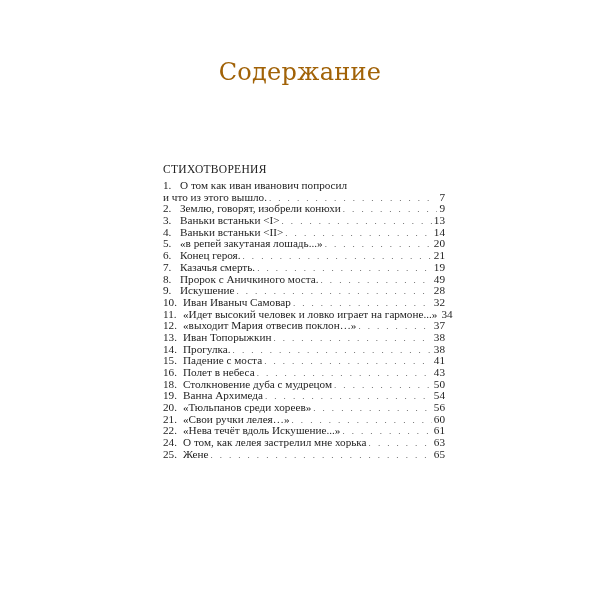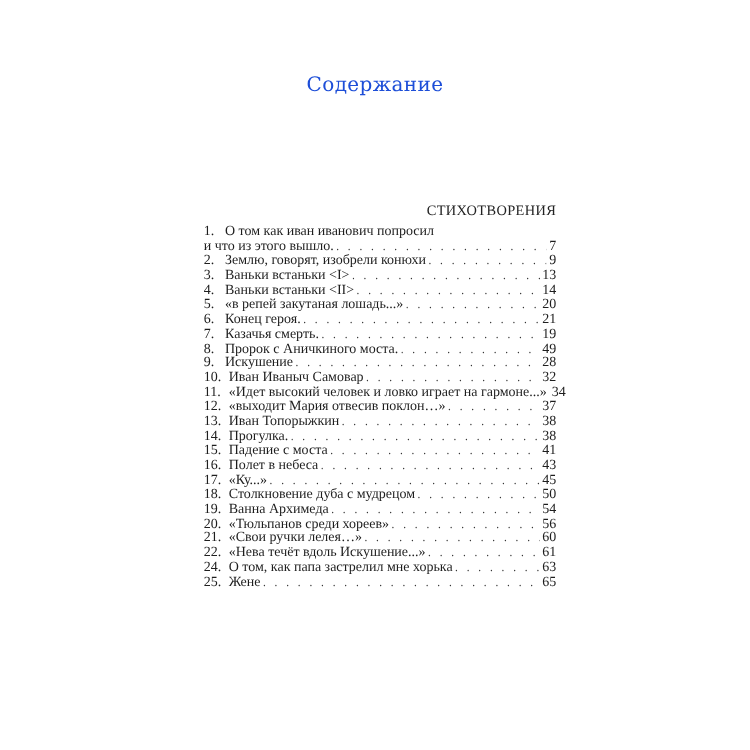--- a/index.html
+++ b/index.html
@@ -1,20 +1,20 @@
 <!DOCTYPE html>
 <html><head>
 <meta charset="utf-8">
 <style>
   html, body { margin: 0; padding: 0; background: #ffffff; }
   body { width: 600px; height: 600px; position: relative; overflow: hidden;
          font-family: "Liberation Serif", "DejaVu Serif", serif; color: #1e1e1e; }
   .title { position: absolute; top: 58px; left: 0; width: 600px; text-align: center;
-           font-family: "DejaVu Serif", serif; font-size: 16px; letter-spacing: 0.3px; color: #1d4ed8; }
-  .section { position: absolute; top: 163px; left: 163px; width: 282px; text-align: right;
+           font-family: "DejaVu Serif", serif; font-size: 24px; letter-spacing: 0.3px; color: #a16207; }
+  .section { position: absolute; top: 163px; left: 163px; width: 282px; text-align: left;
              font-size: 11.5px; letter-spacing: 0.3px; color: #222; }
   .toc { position: absolute; top: 180px; left: 163px; width: 282px; }
   .row { display: flex; align-items: baseline; height: 11.7px; line-height: 11.7px; font-size: 11.2px; white-space: nowrap; }
   .num { flex: 0 0 auto; width: 17px; text-align: left; }
   .num.wide { width: 20px; }
   .ttl { flex: 0 0 auto; }
   .lead { flex: 1 1 auto; overflow: hidden; margin: 0 2px; color: #333; letter-spacing: 2.4px; font-size: 9px; }
   .lead::before { content: ". . . . . . . . . . . . . . . . . . . . . . . . . . . . . . . . . . . . . . . . . . . . . . . . . . . . . . . . . . . . . . . . . . . . . . . . . . . . . . ."; }
   .page { flex: 0 0 auto; text-align: right; }
   .cont { padding-left: 0; }
@@ -121,26 +121,20 @@
     <span class="lead"></span>
     <span class="page">41</span>
   </div>
   <div class="row">
     <span class="num wide">16.</span>
     <span class="ttl">Полет в небеса</span>
     <span class="lead"></span>
     <span class="page">43</span>
   </div>
   <div class="row">
-    <span class="num wide">17.</span>
-    <span class="ttl">«Ку...»</span>
-    <span class="lead"></span>
-    <span class="page">45</span>
-  </div>
-  <div class="row">
     <span class="num wide">18.</span>
     <span class="ttl">Столкновение дуба с мудрецом</span>
     <span class="lead"></span>
     <span class="page">50</span>
   </div>
   <div class="row">
     <span class="num wide">19.</span>
     <span class="ttl">Ванна Архимеда</span>
     <span class="lead"></span>
     <span class="page">54</span>
@@ -158,21 +152,21 @@
     <span class="page">60</span>
   </div>
   <div class="row">
     <span class="num wide">22.</span>
     <span class="ttl">«Нева течёт вдоль Искушение...»</span>
     <span class="lead"></span>
     <span class="page">61</span>
   </div>
   <div class="row">
     <span class="num wide">24.</span>
-    <span class="ttl">О том, как папа застрелил мне хорька</span>
+    <span class="ttl">О том, как лелея застрелил мне хорька</span>
     <span class="lead"></span>
     <span class="page">63</span>
   </div>
   <div class="row">
     <span class="num wide">25.</span>
     <span class="ttl">Жене</span>
     <span class="lead"></span>
     <span class="page">65</span>
   </div>
 </div>

